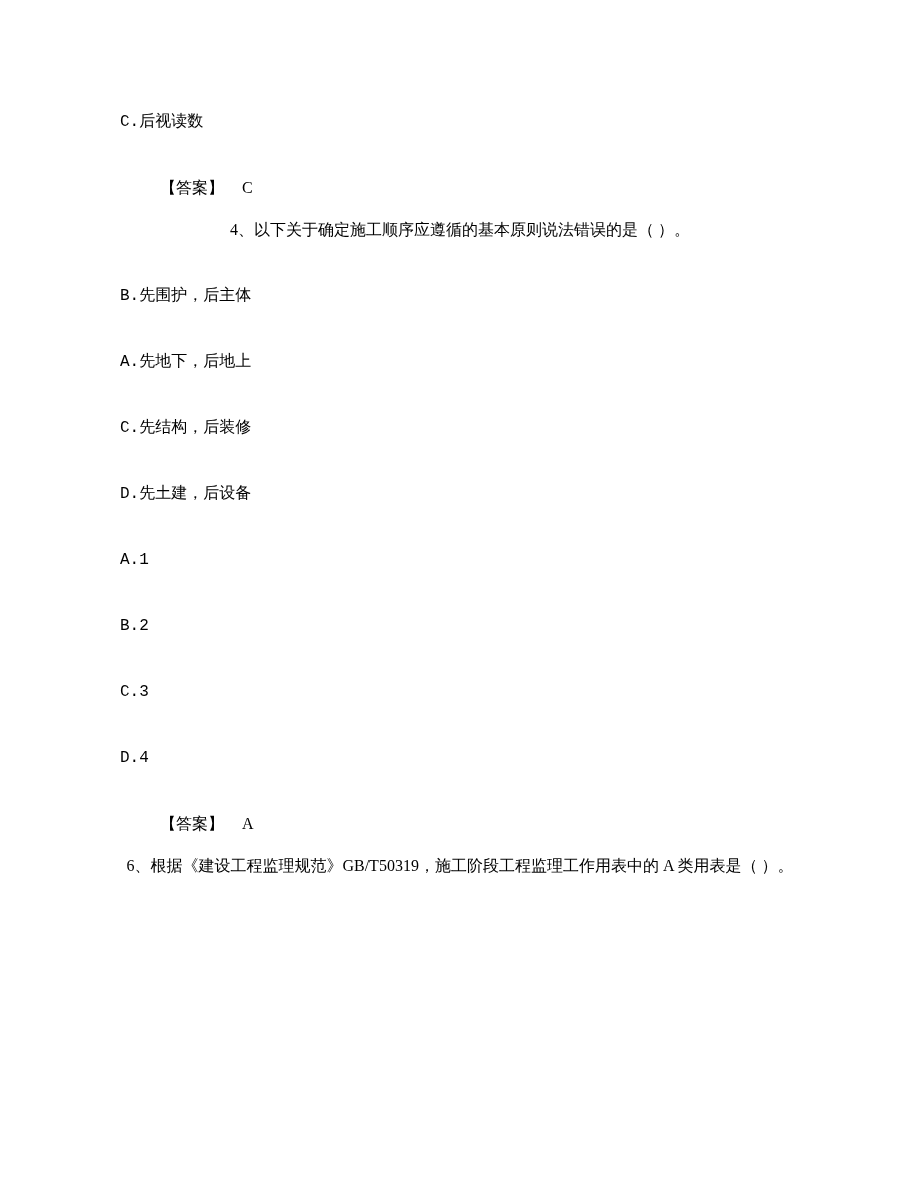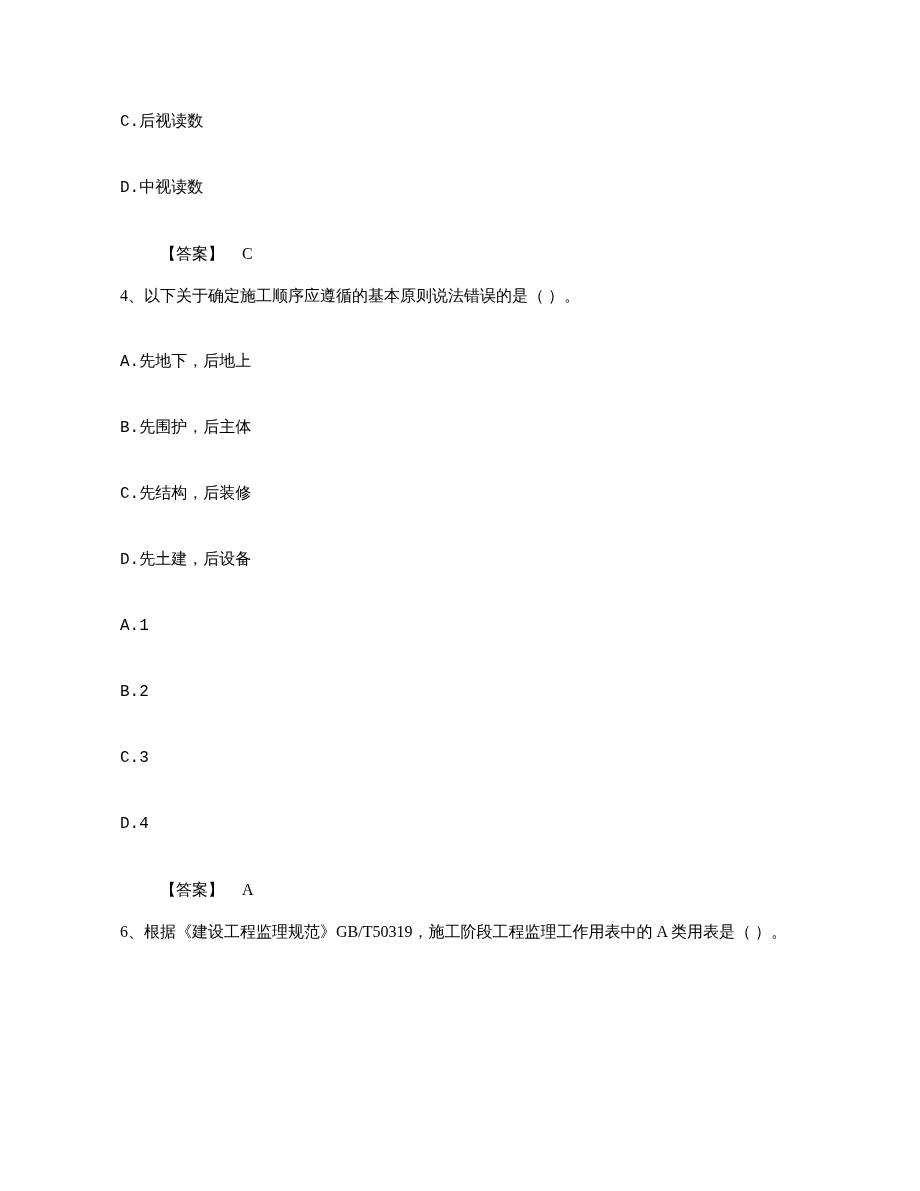--- a/index.html
+++ b/index.html
@@ -25,38 +25,38 @@
     .answer-label {
       display: inline;
       margin-left: 40px;
     }
     .answer-value {
       display: inline;
       margin-left: 14px;
     }
     .question {
       margin-bottom: 42px;
+      text-align: center;
     }
   </style>
 </head>
 <body>
 
 <div class="page">
 
   <div class="option">C.后视读数</div>
-  <div class="option">D.中视读数</div>
 
   <div class="answer">
     <span class="answer-label">【答案】</span>
     <span class="answer-value">C</span>
   </div>
 
   <div class="question">4、以下关于确定施工顺序应遵循的基本原则说法错误的是（ ）。</div>
+  <div class="option">B.先围护，后主体</div>
   <div class="option">A.先地下，后地上</div>
-  <div class="option">B.先围护，后主体</div>
   <div class="option">C.先结构，后装修</div>
   <div class="option">D.先土建，后设备</div>
 
 
   <div class="option">A.1</div>
   <div class="option">B.2</div>
   <div class="option">C.3</div>
   <div class="option">D.4</div>
 
   <div class="answer">

